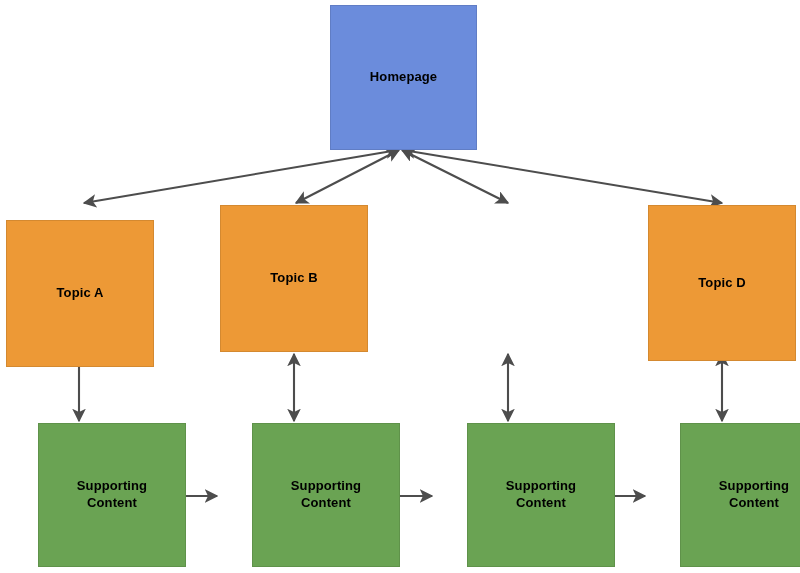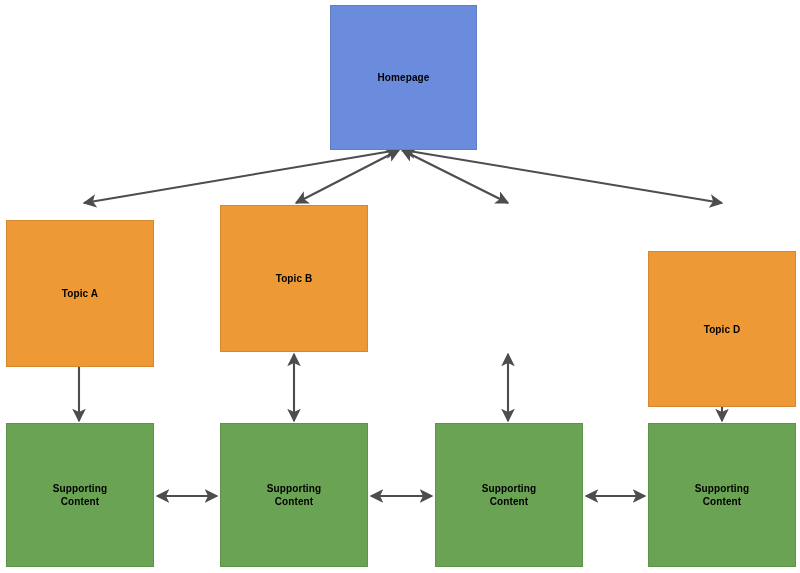--- a/index.html
+++ b/index.html
@@ -28,34 +28,34 @@
   }
   .node {
     position: absolute;
     box-sizing: border-box;
     display: flex;
     align-items: center;
     justify-content: center;
     text-align: center;
     color: #000000;
     font-weight: bold;
-    font-size: 10px;
+    font-size: 13px;
     line-height: 1.3;
     letter-spacing: 0.1px;
     border: 1px solid rgba(0,0,0,0.10);
     z-index: 2;
   }
   .node .node-label {
     display: block;
     padding: 0 4px;
     white-space: pre-line;
   }
   .node-home   { background: #6b8cdc; }
   .node-topic  { background: #ed9936; }
-  .node-support{ background: #6aa353; }
+  .node-support{ background: #6aa353; margin-left: 32px; }
 </style>
 </head>
 <body>
 
 <div id="canvas">
 
   <svg id="wires" viewBox="0 0 800 573" width="800" height="573" xmlns="http://www.w3.org/2000/svg">
     <defs>
       <marker id="ah-end" viewBox="0 0 10 10" refX="9" refY="5" markerWidth="6.5" markerHeight="6.5" orient="auto-start-reverse">
         <path d="M 0 0 L 10 5 L 0 10 L 2.4 5 z" fill="#4d4d4d"></path>
@@ -88,21 +88,21 @@
 
   <div class="node node-topic" style="left:6px; top:220px; width:148px; height:147px;">
     <span class="node-label">Topic A</span>
   </div>
 
   <div class="node node-topic" style="left:220px; top:205px; width:148px; height:147px;justify-content:center;">
     <span class="node-label">Topic B</span>
   </div>
 
 
-  <div class="node node-topic" style="left:648px; top:205px; width:148px; height:156px;margin-top:46px;">
+  <div class="node node-topic" style="left:648px; top:205px; width:148px; height:156px;">
     <span class="node-label">Topic D</span>
   </div>
 
   <div class="node node-support" style="left:6px; top:423px; width:148px; height:144px;">
     <span class="node-label">Supporting
 Content</span>
   </div>
 
   <div class="node node-support" style="left:220px; top:423px; width:148px; height:144px;">
     <span class="node-label">Supporting

